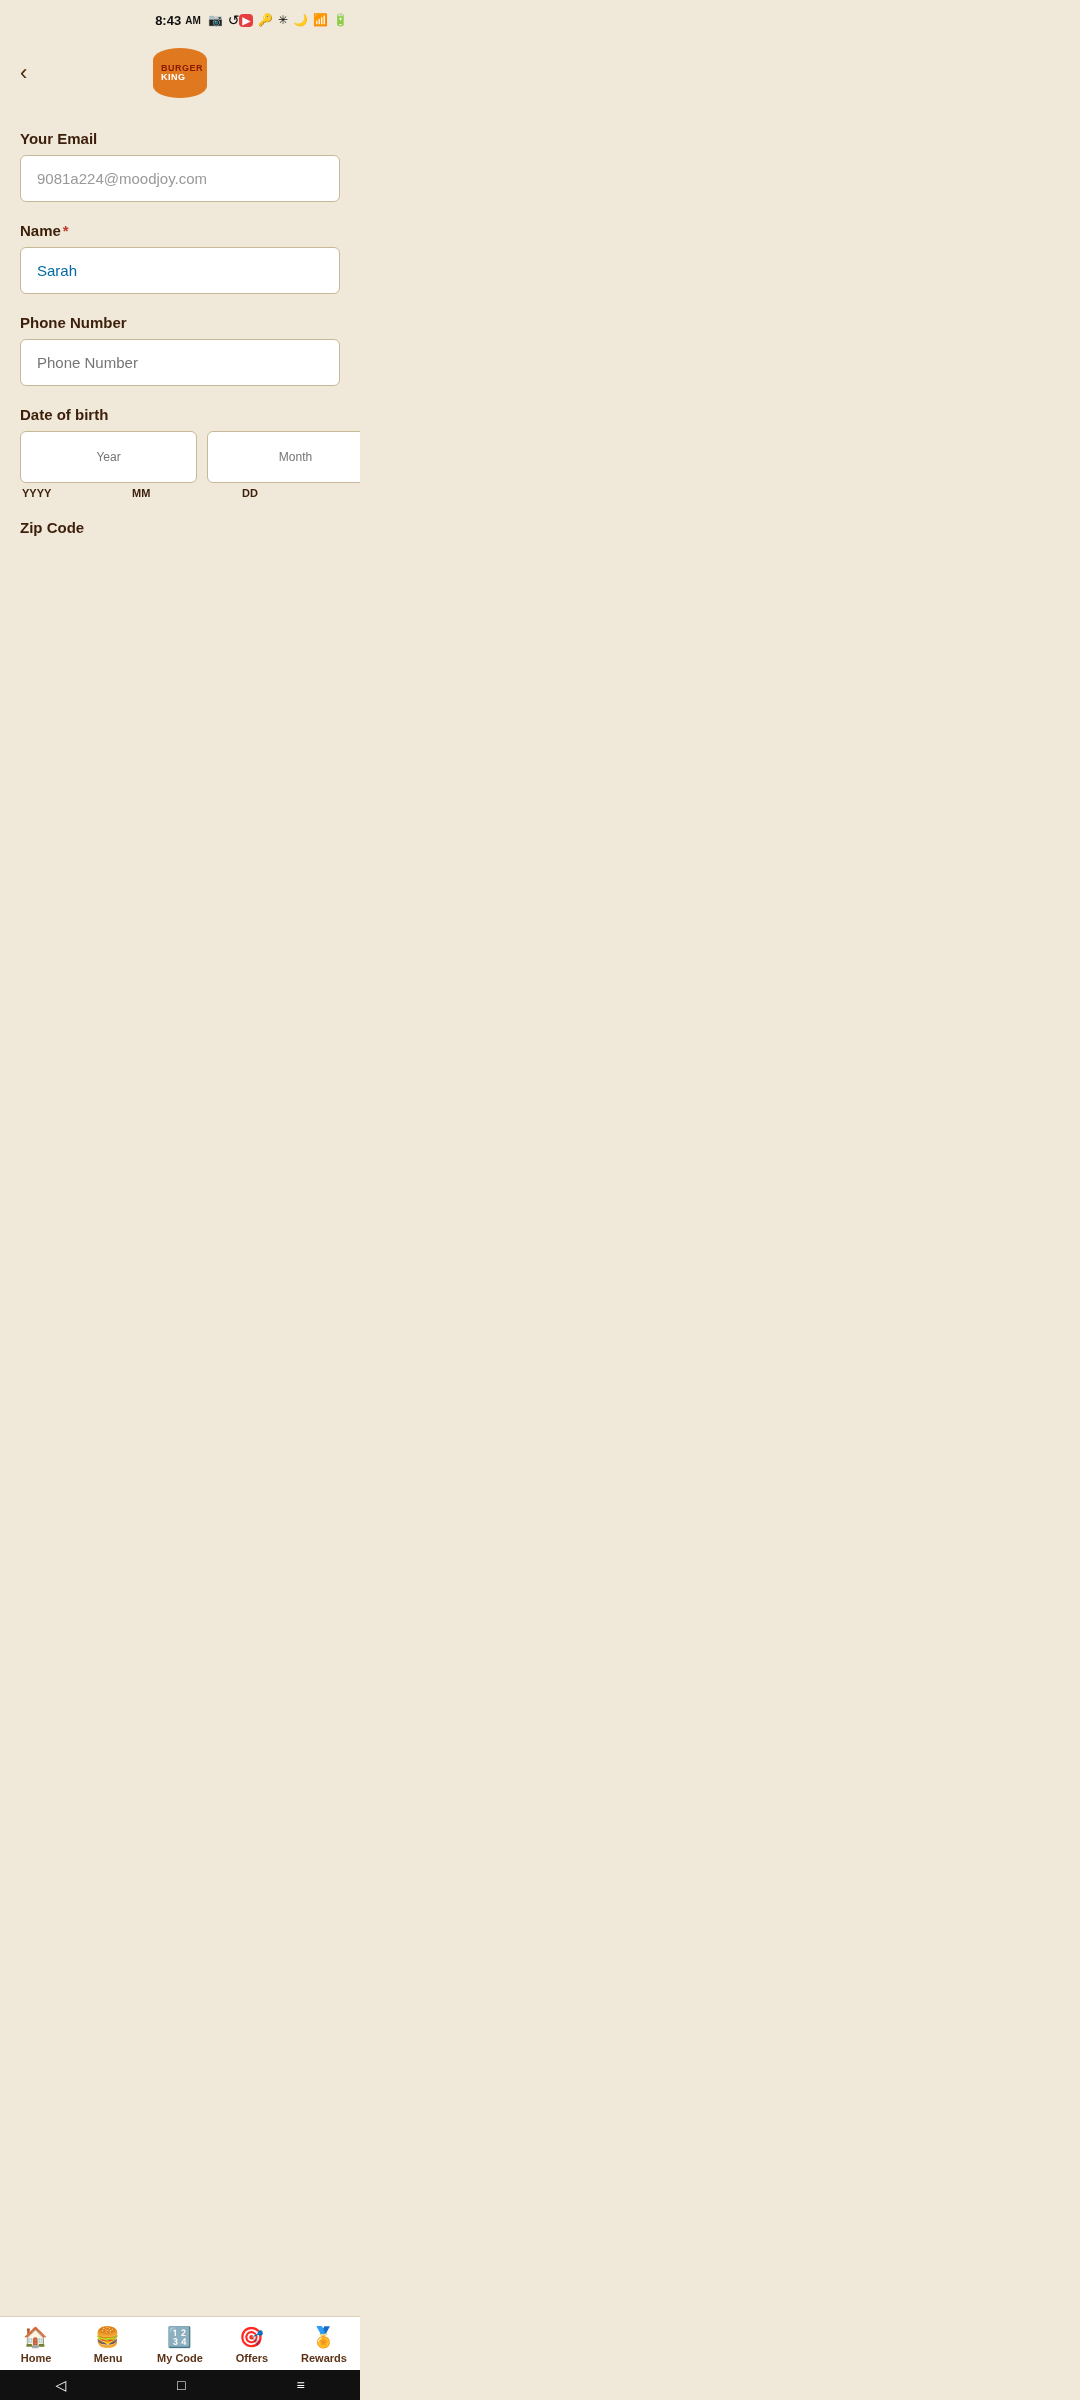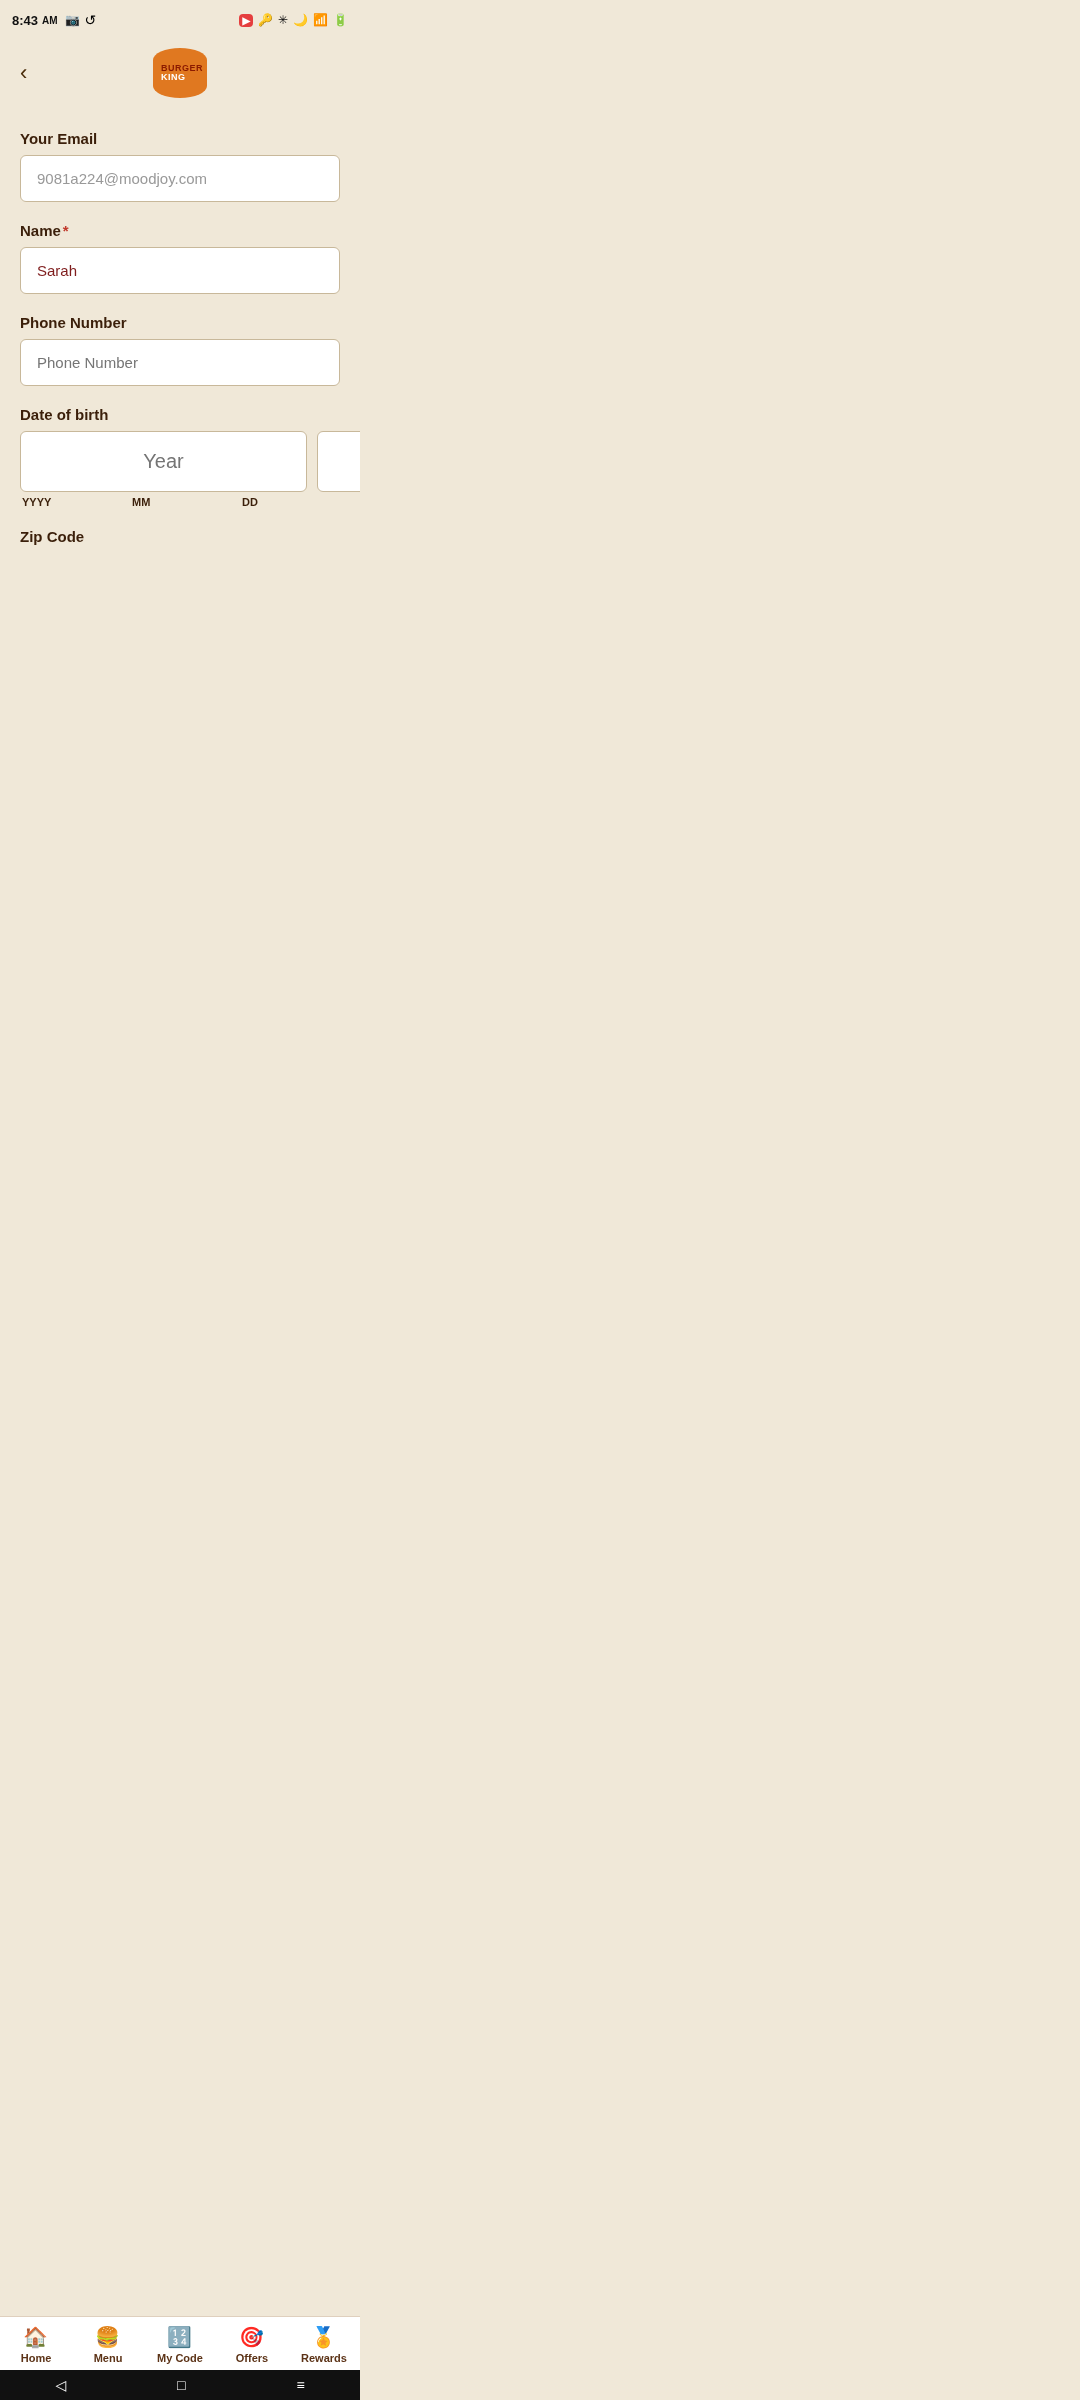--- a/index.html
+++ b/index.html
@@ -11,21 +11,21 @@
       width: 360px;
       min-height: 780px;
       position: relative;
       overflow-x: hidden;
     }
 
     
     .status-bar {
       background: #f0e8d8;
       display: flex;
-      justify-content: space-between;
+      justify-content: flex-end;
       align-items: center;
       padding: 8px 12px 4px 12px;
       height: 36px;
     }
     .status-time {
       font-size: 13px;
       font-weight: 600;
       color: #111;
     }
     .status-icons {
@@ -153,21 +153,21 @@
       display: flex;
       gap: 10px;
       margin-bottom: 4px;
     }
     .dob-field {
       flex: 1;
       padding: 18px 10px;
       border: 1.5px solid #c8b89a;
       border-radius: 6px;
       background: white;
-      font-size: 20px;
+      font-size: 12px;
       color: #888;
       text-align: center;
       outline: none;
     }
     .dob-labels {
       display: flex;
       gap: 10px;
     }
     .dob-sub-label {
       flex: 1;
@@ -266,21 +266,21 @@
   <div class="form-section">
     <div class="field-label">Your Email</div>
     <input class="input-field" type="email" value="9081a224@moodjoy.com" style="color: rgb(153, 153, 153);" readonly="" placeholder="9081a224@moodjoy.com">
   </div>
 
   <div class="form-section">
     <div class="field-label">
       <span>Name</span>
         <span class="required-star">*</span>
     </div>
-    <input class="input-field has-value" type="text" value="Sarah" style="color: #7f1d1d;">
+    <input class="input-field has-value" type="text" value="Sarah" style="color: #0369a1;">
   </div>
 
   <div class="form-section">
     <div class="field-label">Phone Number</div>
     <input class="input-field" type="tel" placeholder="Phone Number" style="">
   </div>
 
   <div class="form-section">
     <div class="field-label">Date of birth</div>
     <div class="dob-row">

